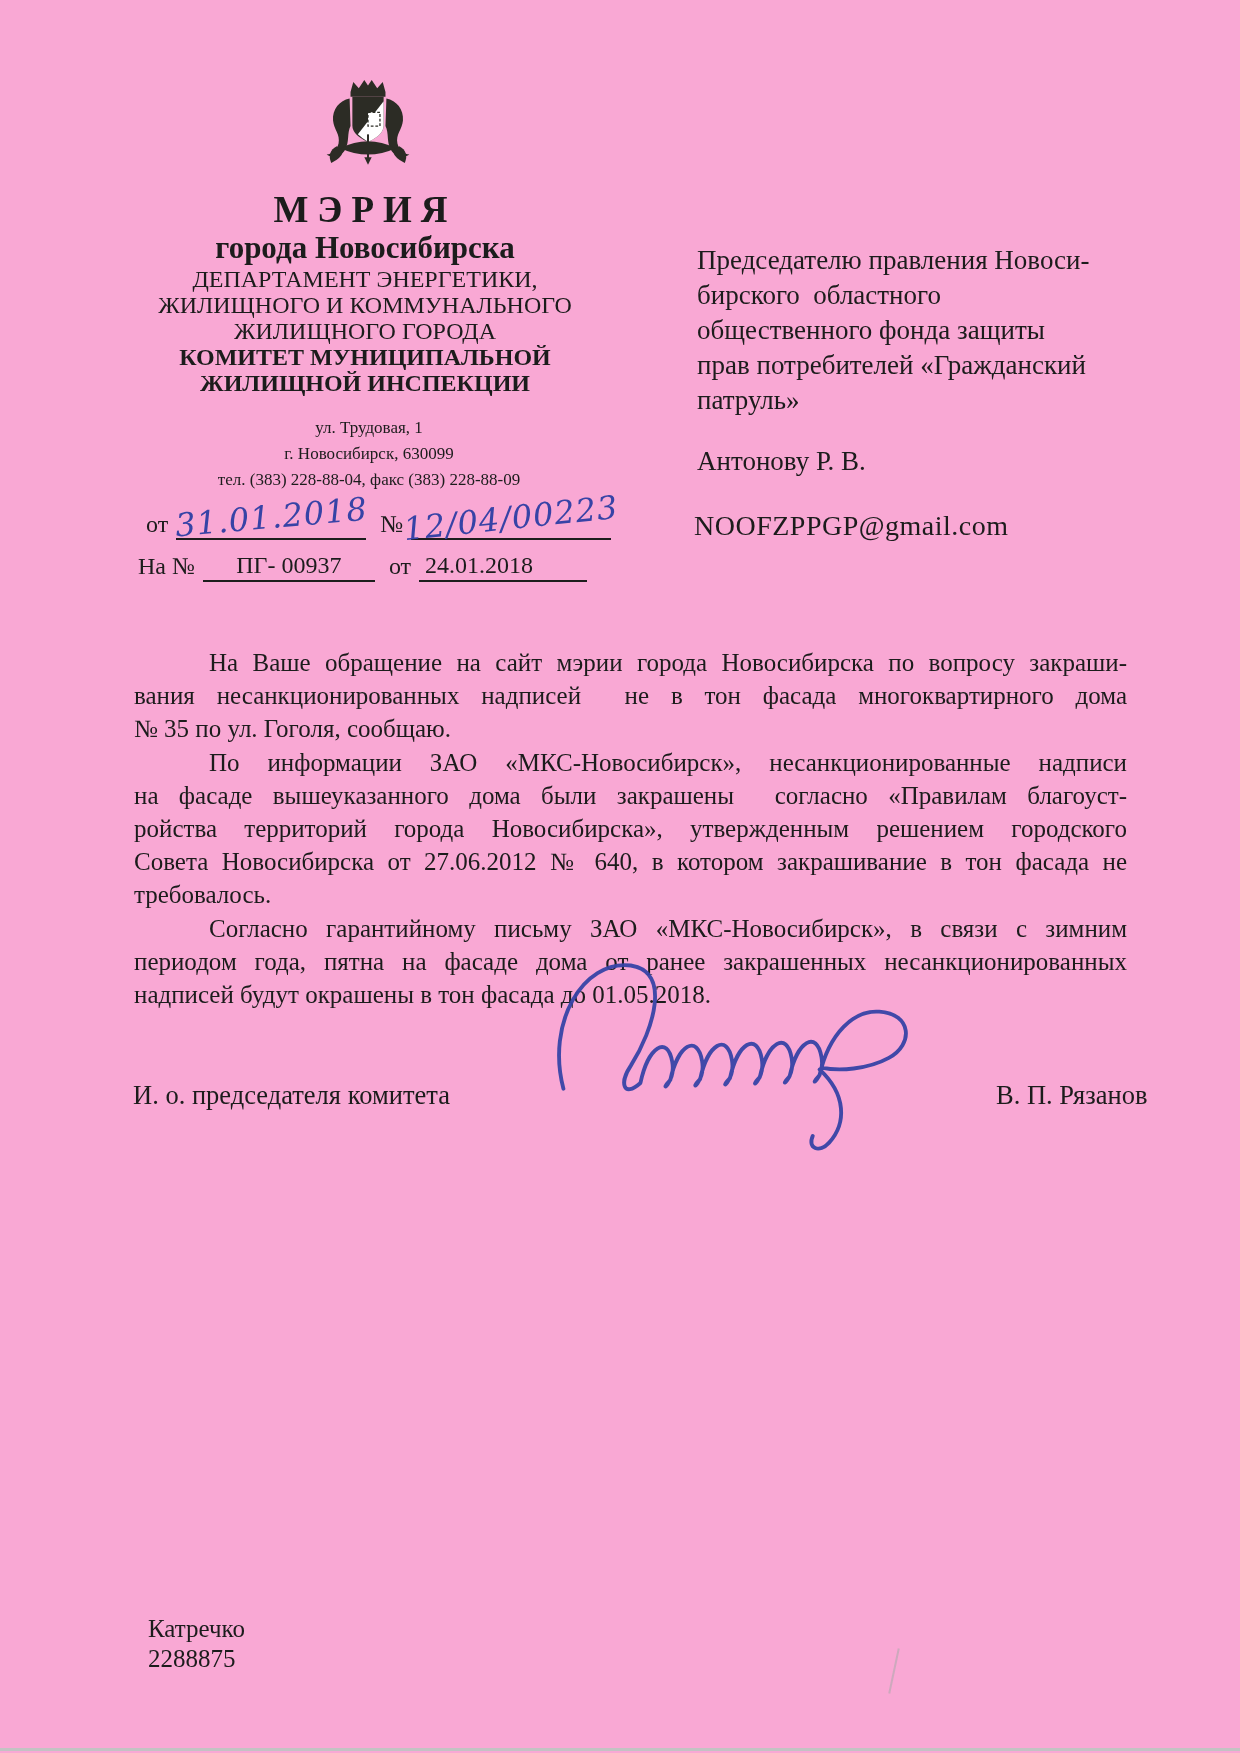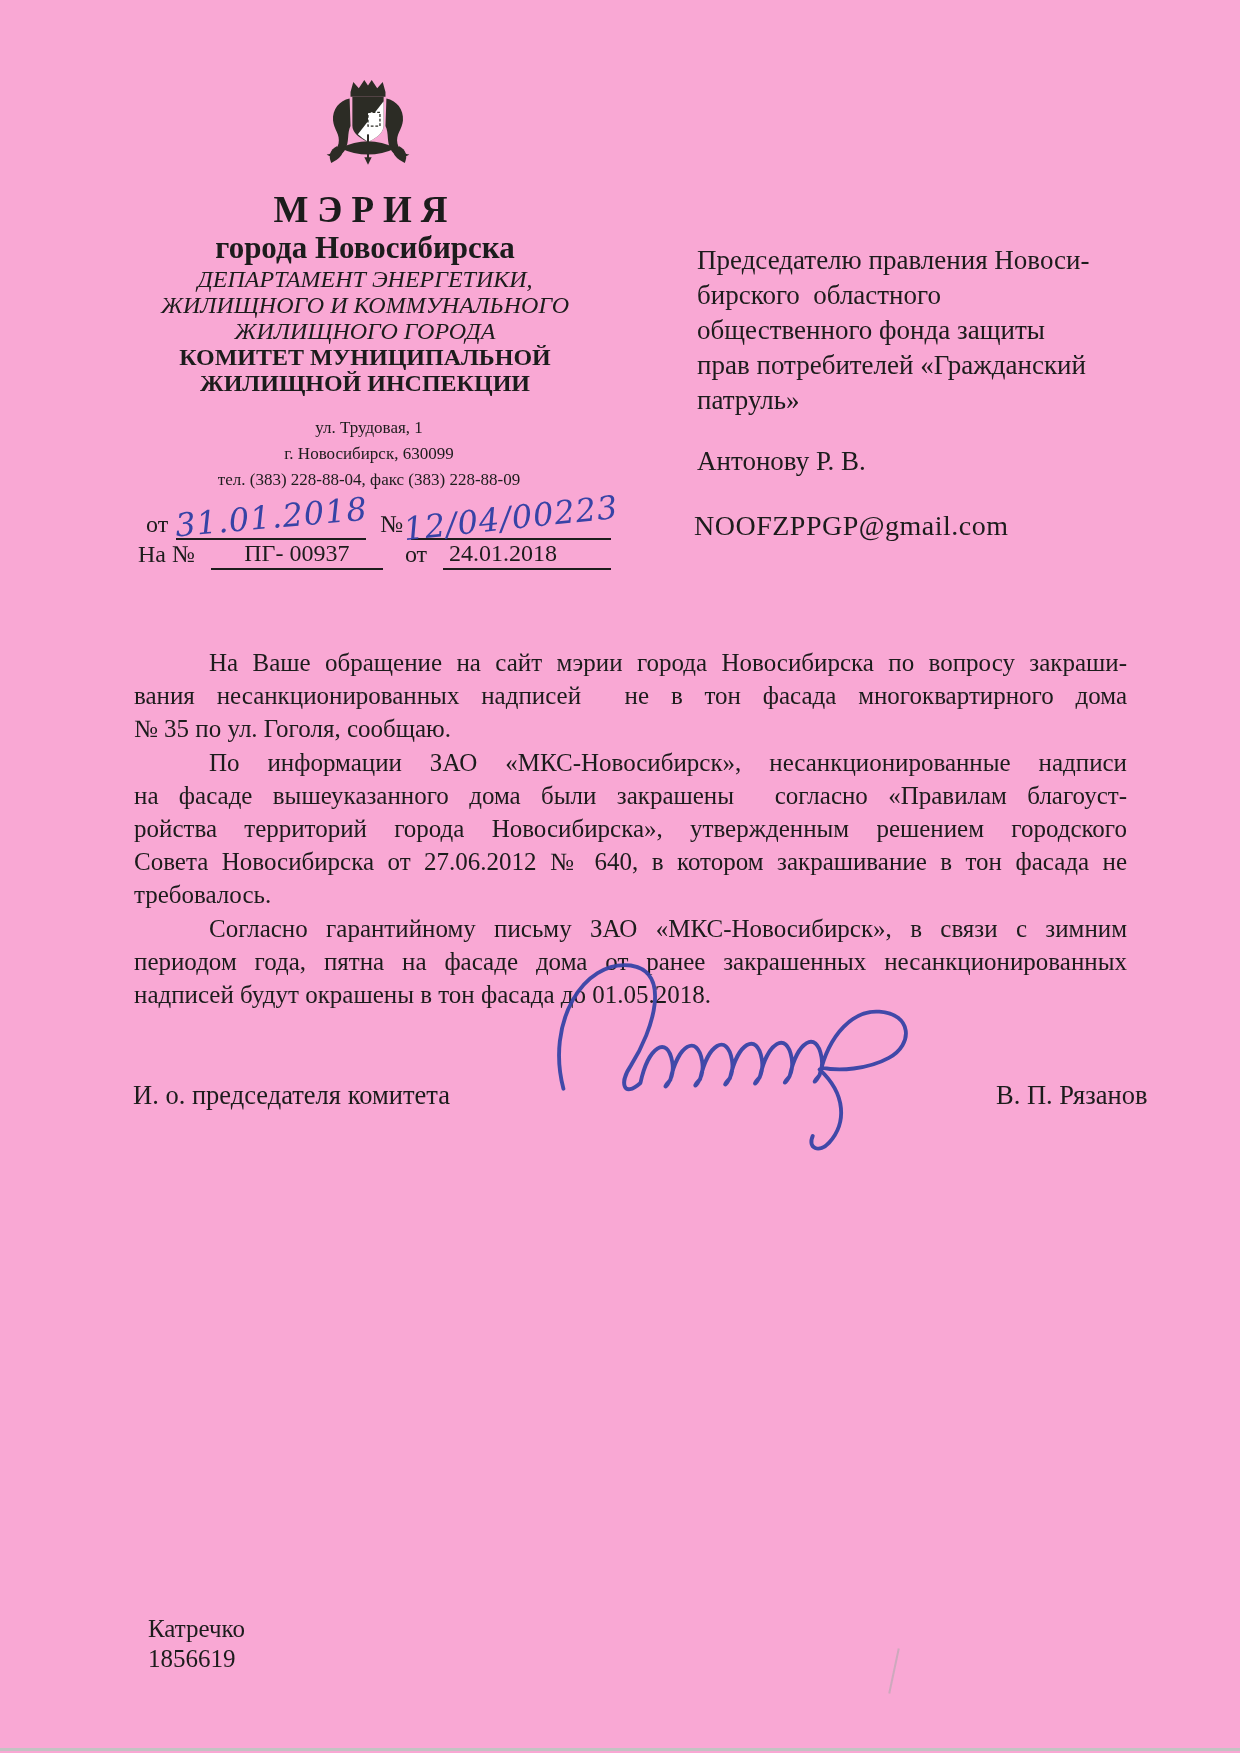--- a/index.html
+++ b/index.html
@@ -11,21 +11,21 @@
     color:#1c1c1c;
     overflow:hidden;
   }
   .abs{position:absolute;}
 
   
   .lh-col{left:118px;top:76px;width:494px;text-align:center;}
   .emblem{position:absolute;left:204px;top:0;width:92px;height:102px;}
   .org{position:absolute;left:0;top:112px;width:100%;font-size:37px;font-weight:bold;letter-spacing:9px;}
   .org-sub{position:absolute;left:0;top:154px;width:100%;font-size:31px;font-weight:bold;}
-  .dept{position:absolute;left:0;width:100%;font-size:24px;font-style:italic;}
+  .dept{position:absolute;left:0;width:100%;font-size:24px;}
   .committee{position:absolute;left:0;width:100%;font-size:24px;font-weight:bold;}
   .addr{position:absolute;left:4px;width:100%;font-size:17px;}
 
   
   .ref-row{display:flex;align-items:flex-end;font-size:24px;}
   .ref-label{padding:0 8px 2px 0;}
   .u-line{border-bottom:2px solid #1d1d1d;display:flex;justify-content:center;align-items:flex-end;}
   .hand{
     font-family:"DejaVu Serif",serif;
     font-style:italic;
@@ -105,21 +105,21 @@
     <span class="ref-label">от</span>
     <span class="u-line" style="width:190px;height:42px;">
       <span class="hand">31.01.2018</span>
     </span>
     <span class="ref-label" style="padding-left:14px;">№</span>
     <span class="u-line" style="width:200px;height:42px;">
       <span class="hand" style="transform:rotate(-6deg) translateY(-1px);">12/04/00223</span>
     </span>
   </div>
 
-  <div class="abs ref-row" style="left:138px;top:536px;gap:8px;">
+  <div class="abs ref-row" style="left:138px;top:548px;">
     <span class="ref-label">На №</span>
     <span class="u-line" style="width:172px;height:32px;">
       <span class="printed-val">ПГ- 00937</span>
     </span>
     <span class="ref-label" style="padding-left:14px;">от</span>
     <span class="u-line" style="width:162px;height:32px;justify-content:flex-start;padding-left:6px;">
       <span class="printed-val">24.01.2018</span>
     </span>
   </div>
 
@@ -166,19 +166,19 @@
                C267 92 287 81 292 109 C296 131 276 143 290 128
                C300 84 326 60 352 62 C386 64 388 96 362 110 C340 122 310 124 292 120"></path>
       <path d="M290 122 C318 148 318 178 300 198 C290 209 277 204 283 191"></path>
     </g>
   </svg>
 
   <div class="abs sig-name" style="left:996px;top:1080px;">В. П. Рязанов</div>
 
   <div class="abs foot" style="left:132px;top:1614px;">
     <div>Катречко</div>
-    <div>1856619</div>
+    <div>2288875</div>
   </div>
 
   <div class="abs diag-artifact"></div>
   <div class="abs bottom-edge"></div>
 
 </div>
 
 </body></html>

